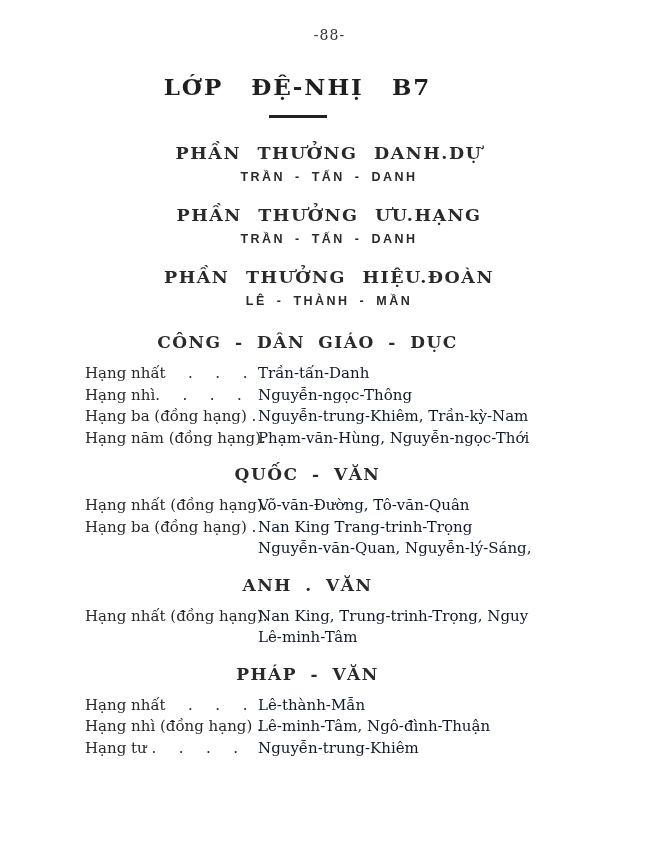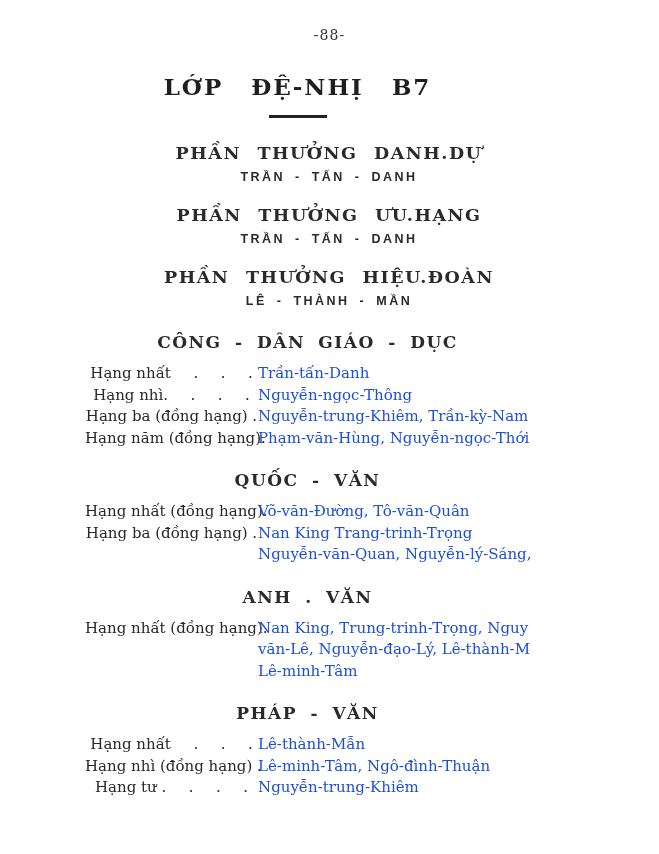--- a/index.html
+++ b/index.html
@@ -43,38 +43,37 @@
     color:#2a2a2a;
   }
   .award-recipient{
     margin-top:7px;
     font-family:"Liberation Sans", sans-serif;
     font-size:12.5px;font-weight:700;
     letter-spacing:2.5px;word-spacing:4px;
     color:#2a2a2a;
   }
   .subject{margin-top:24px;}
-  .subject + .subject{margin-top:21px;}
+  .subject + .subject{margin-top:15px;}
   .subject-heading{
     text-align:center;
     transform:translateX(-22px);
     font-size:17px;font-weight:700;
     letter-spacing:1.5px;word-spacing:6px;
     color:#2a2a2a;
   }
   .rows{padding-left:85px;margin-top:11px;}
   .row{display:flex;font-size:15px;line-height:21.5px;}
   .row-label{
     width:173px;flex:none;
     white-space:pre;
     color:#282828;
-    text-align:center;
   }
   .row-names{flex:1;min-width:0;}
-  .row-names .name-line{white-space:nowrap;color:#1d4ed8;}
+  .row-names .name-line{white-space:nowrap;color:#0f172a;}
 </style>
 </head>
 <body>
 
 <div class="page">
   <div class="page-number">-88-</div>
   <h1 class="doc-title">LỚP  ĐỆ-NHỊ  B7</h1>
   <div class="title-rule"></div>
   <div class="awards" id="awards">
       <div class="award-block">
@@ -138,21 +137,20 @@
           </div>
         </div>
       </section>
       <section class="subject">
         <div class="subject-heading">ANH . VĂN</div>
         <div class="rows">
           <div class="row">
             <div class="row-label">Hạng nhất (đồng hạng).</div>
             <div class="row-names">
               <div class="name-line">Nan King, Trung-trinh-Trọng, Nguy</div>
-              <div class="name-line">văn-Lê, Nguyễn-đạo-Lý, Lê-thành-M</div>
               <div class="name-line">Lê-minh-Tâm</div>
             </div>
           </div>
         </div>
       </section>
       <section class="subject">
         <div class="subject-heading">PHÁP - VĂN</div>
         <div class="rows">
           <div class="row">
             <div class="row-label">Hạng nhất  .  .　 .</div>

